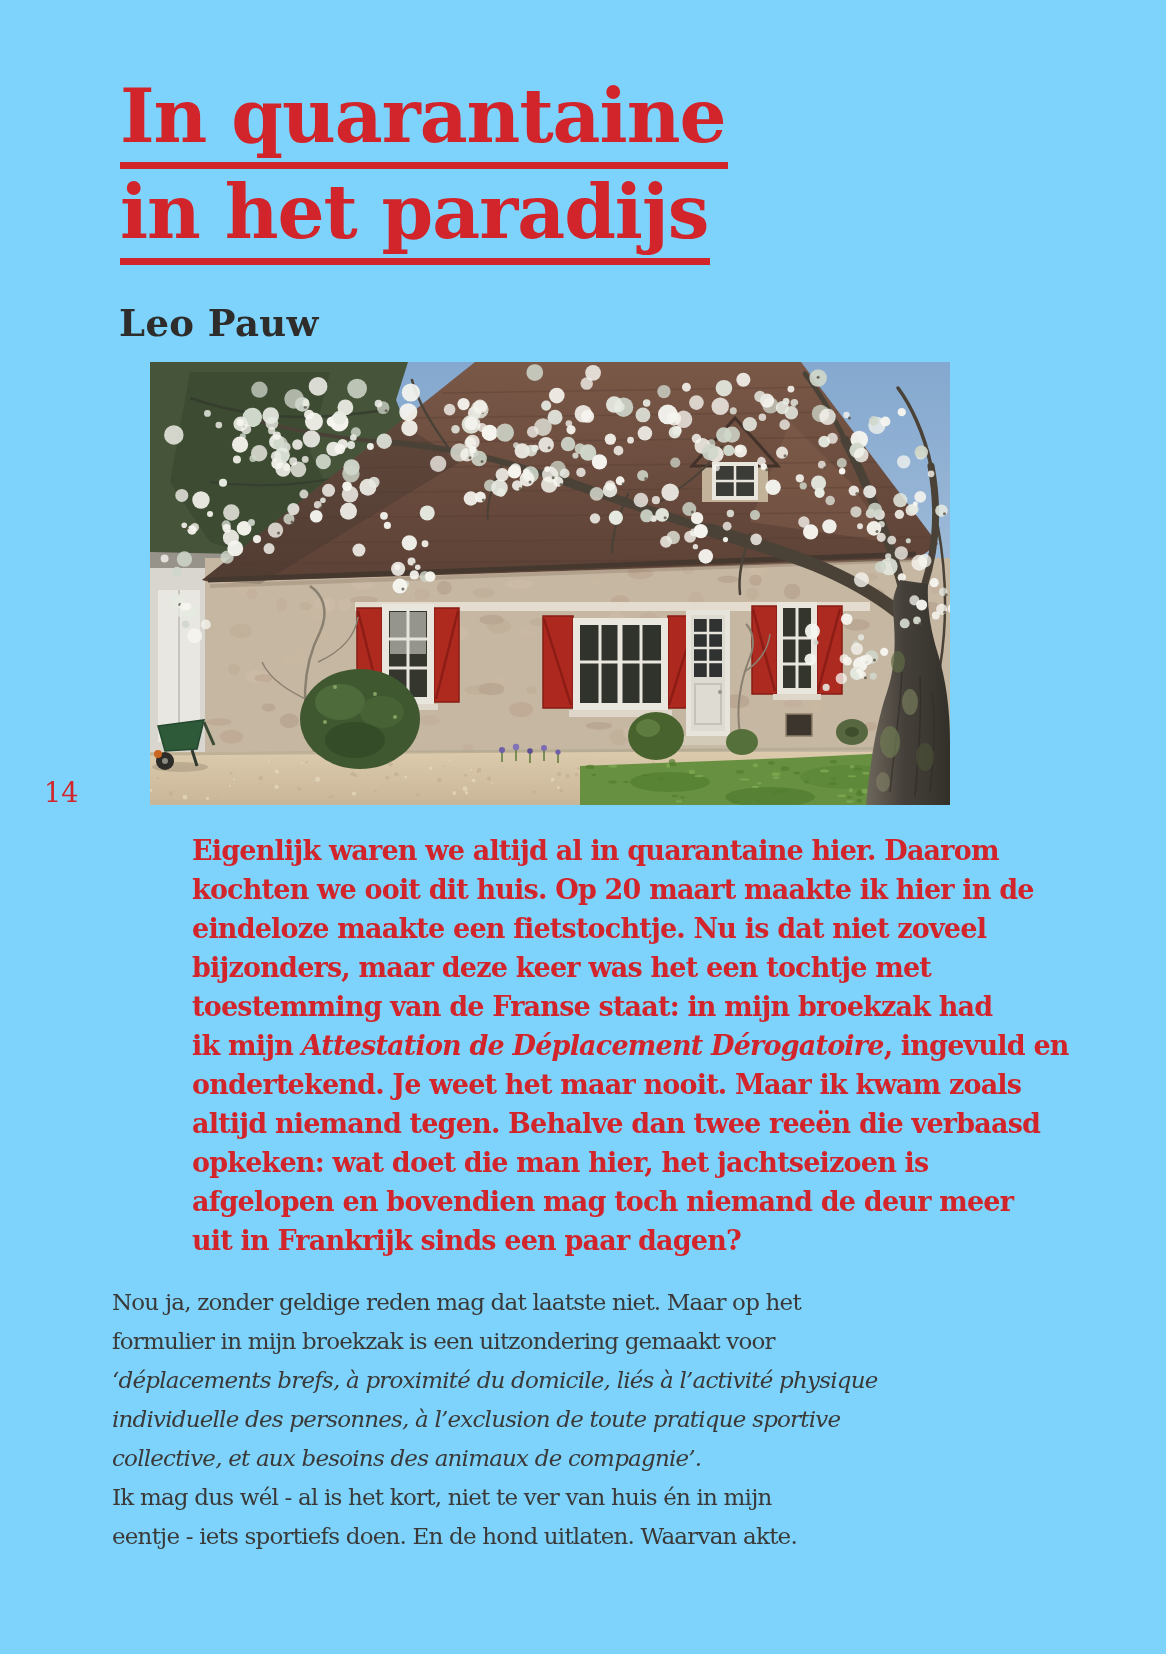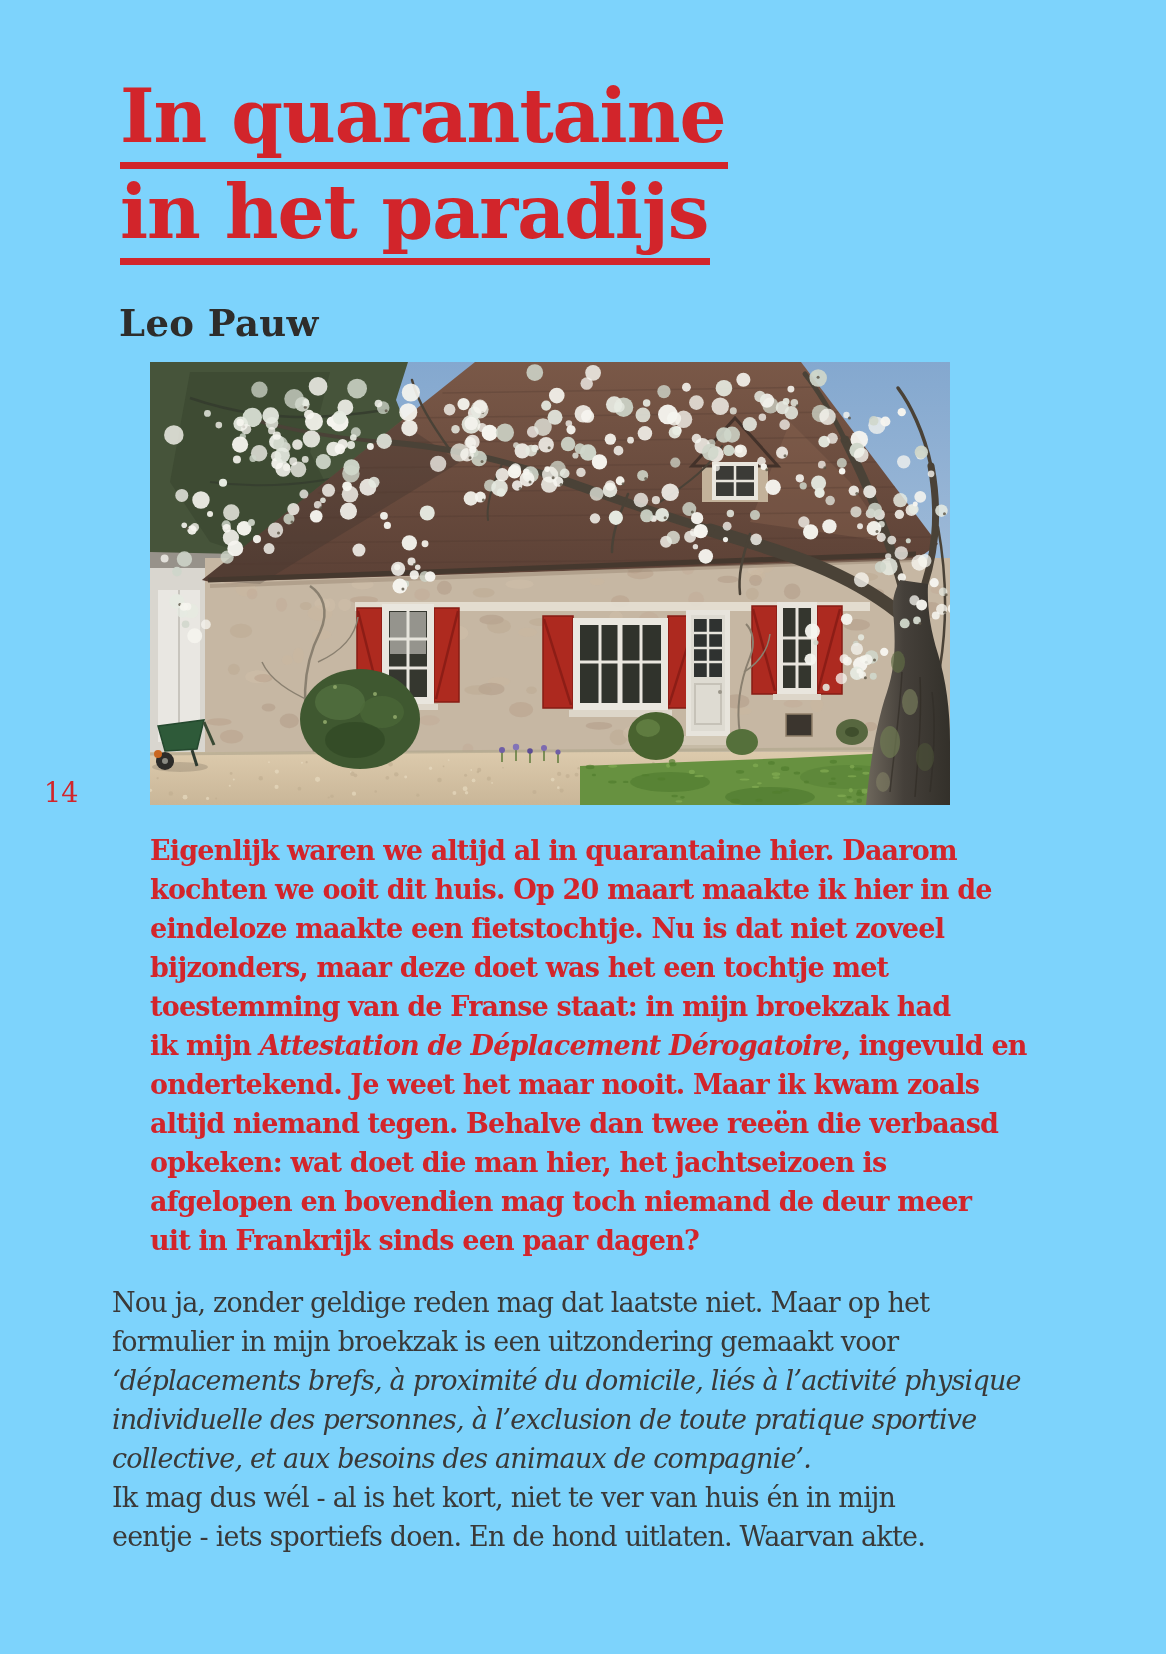--- a/index.html
+++ b/index.html
@@ -10,22 +10,22 @@
   .title-line{display:table;font-weight:bold;font-size:74px;line-height:72px;
         letter-spacing:-1px;padding:0 2px 10px 0;border-bottom:7px solid var(--red);
         margin:0 0 7px 0;white-space:nowrap;}
   .author{position:absolute;left:119px;top:301px;font-size:37px;font-weight:bold;
         color:#2e2d2b;letter-spacing:.4px;}
   .photo{position:absolute;left:150px;top:362px;width:800px;height:443px;}
   .photo svg{display:block;}
   .pagenum{position:absolute;left:44px;top:777px;font-size:27px;color:var(--red);}
   .intro{position:absolute;left:150px;top:831px;font-size:27px;line-height:39px;
         font-weight:bold;color:var(--red);letter-spacing:-.8px;}
-  .intro div{white-space:nowrap;}
-  .body-text{position:absolute;left:112px;top:1283px;font-size:27px;line-height:39px;
+  .intro div{white-space:nowrap;margin-left:42px;}
+  .body-text{position:absolute;left:112px;top:1283px;font-size:23px;line-height:39px;
         color:var(--ink);letter-spacing:-.8px;}
   .body-text div{white-space:nowrap;}
   .it{font-style:italic;}
 </style>
 </head>
 <body>
 
 <div class="page">
 
   <div class="title">
@@ -908,21 +908,21 @@
         </g>
     </svg>
   </div>
 
   <div class="pagenum">14</div>
 
   <div class="intro">
     <div>Eigenlijk waren we altijd al in quarantaine hier. Daarom</div>
     <div>kochten we ooit dit huis. Op 20 maart maakte ik hier in de</div>
     <div>eindeloze maakte een fietstochtje. Nu is dat niet zoveel</div>
-    <div>bijzonders, maar deze doet was het een tochtje met</div>
+    <div>bijzonders, maar deze keer was het een tochtje met</div>
     <div>toestemming van de Franse staat: in mijn broekzak had</div>
     <div><span>ik mijn </span><span class="it">Attestation de Déplacement Dérogatoire</span><span>, ingevuld en</span></div>
     <div>ondertekend. Je weet het maar nooit. Maar ik kwam zoals</div>
     <div>altijd niemand tegen. Behalve dan twee reeën die verbaasd</div>
     <div>opkeken: wat doet die man hier, het jachtseizoen is</div>
     <div>afgelopen en bovendien mag toch niemand de deur meer</div>
     <div>uit in Frankrijk sinds een paar dagen?</div>
   </div>
 
   <div class="body-text">

